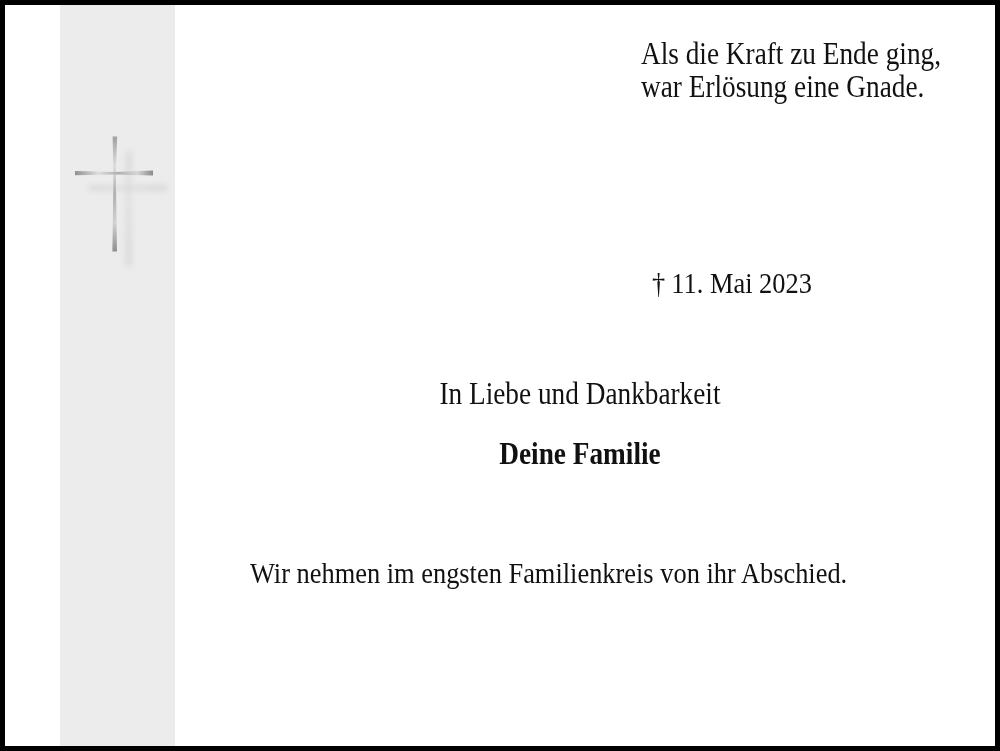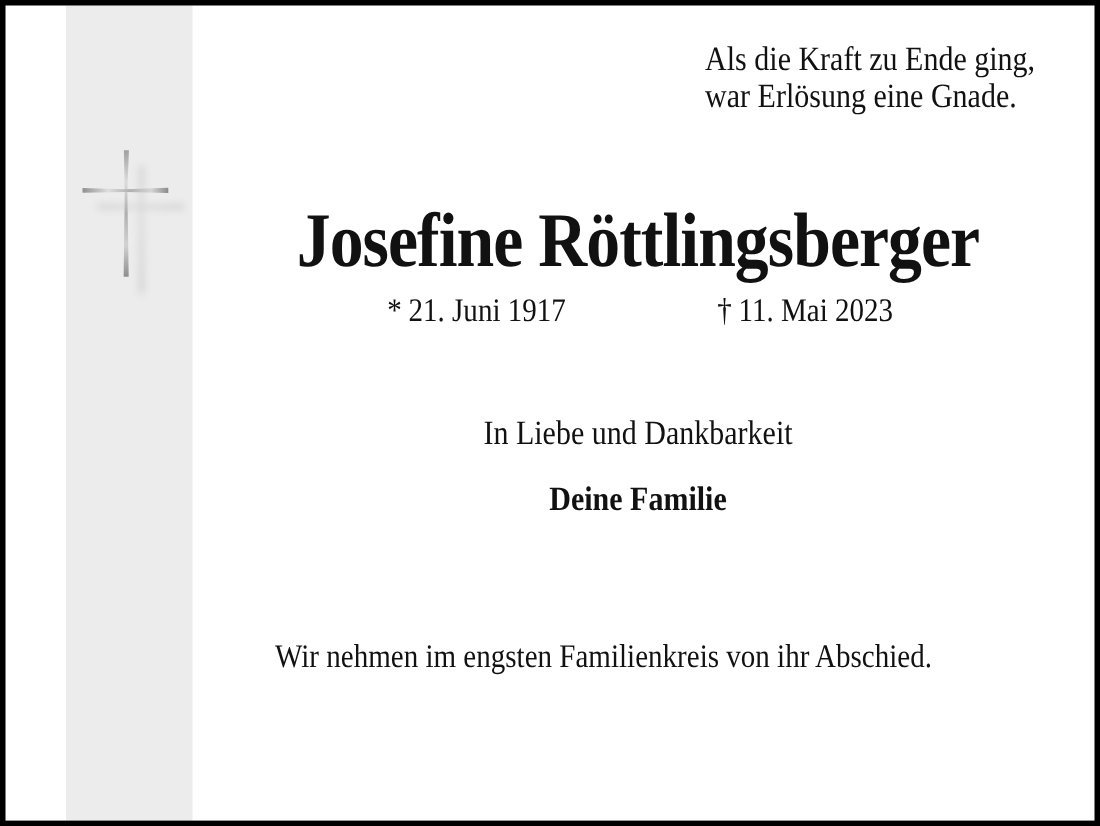--- a/index.html
+++ b/index.html
@@ -60,21 +60,21 @@
   .date-death{left:652px;text-align:center;}
   .date-symbol{margin-right:7px;}
   .tribute-row{top:377px;font-size:31px;line-height:34px;}
   .signature-row{top:437px;font-size:31px;line-height:34px;font-weight:bold;}
   .center-col > .cond-c{
     display:block;
     transform:scaleX(0.88);
     transform-origin:center top;
   }
   .farewell{
-    left:250px;top:580px;
+    left:250px;top:556px;
     font-size:30px;line-height:34px;
   }
   .address-block{
     left:249px;top:647px;
     font-size:30px;line-height:30px;
   }
 </style>
 </head>
 <body>
 
@@ -115,29 +115,21 @@
     </svg>
   </div>
 
   <div class="txt epigraph">
     <span class="cond">
       <span style="display:block">Als die Kraft zu Ende ging,</span>
       <span style="display:block">war Erlösung eine Gnade.</span>
     </span>
   </div>
 
-  <div class="center-col title-row">
-    <span class="title">Josefine Röttlingsberger</span>
-  </div>
 
-  <div class="txt date-span date-birth">
-    <span class="cond">
-      <span class="date-symbol">*</span><span>21. Juni 1917</span>
-    </span>
-  </div>
 
   <div class="txt date-span date-death">
     <span class="cond">
       <span class="date-symbol">†</span><span>11. Mai 2023</span>
     </span>
   </div>
 
   <div class="center-col tribute-row">
     <span class="cond-c">In Liebe und Dankbarkeit</span>
   </div>

